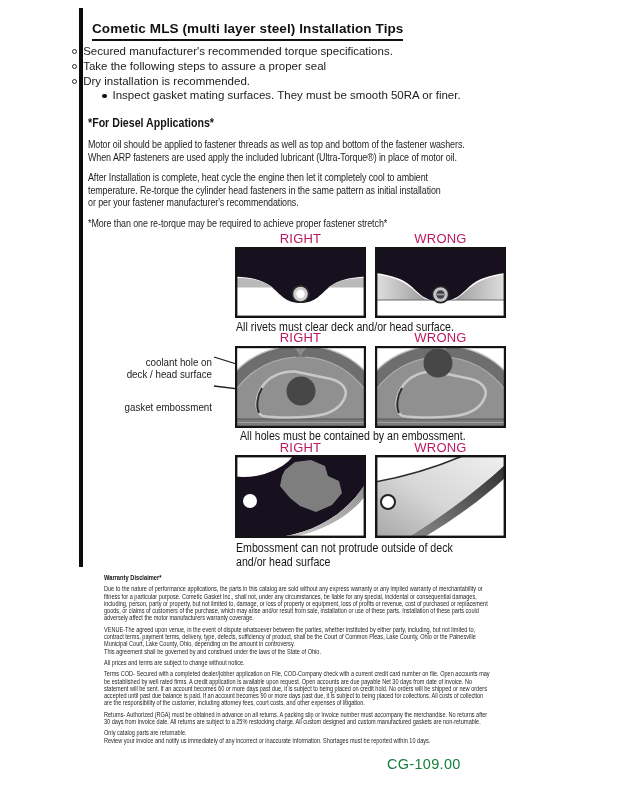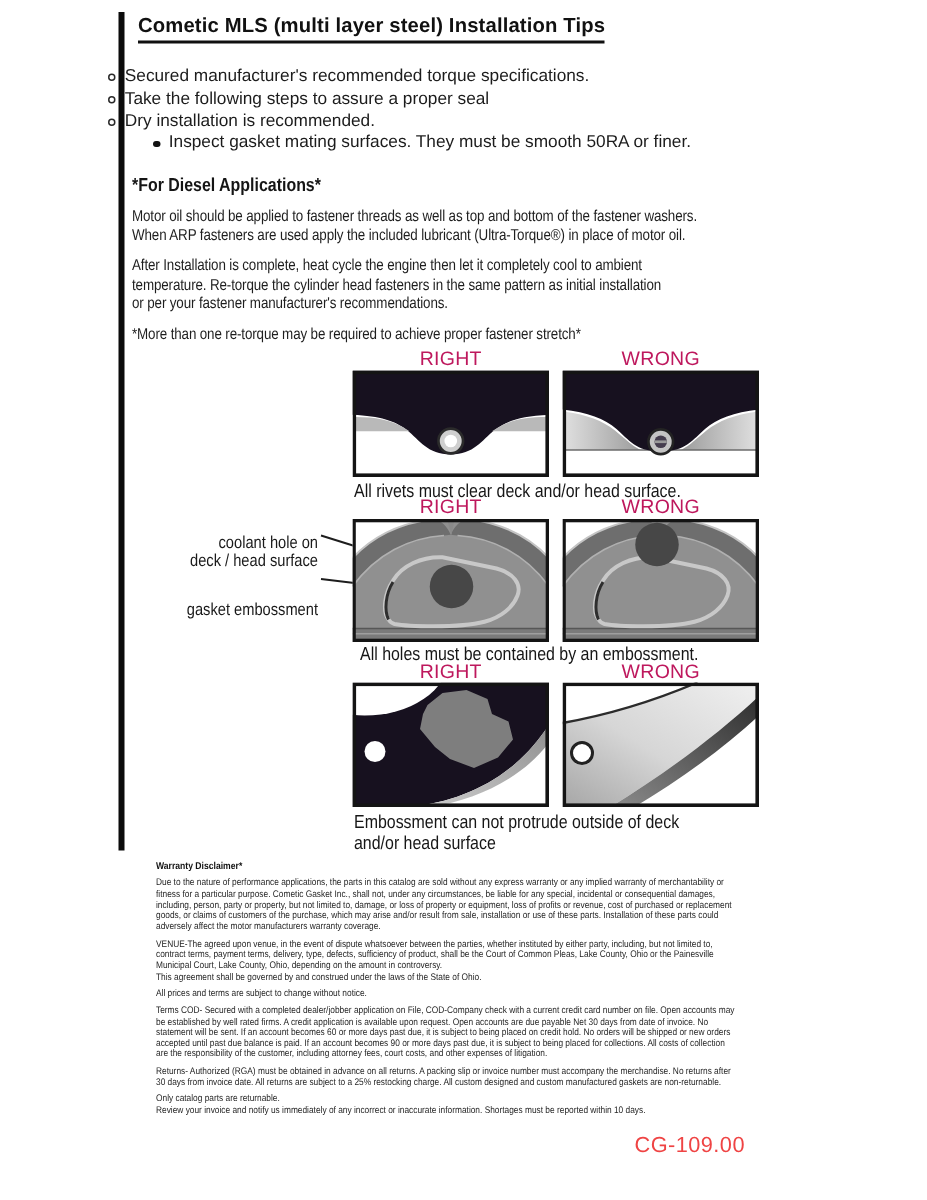--- a/index.html
+++ b/index.html
@@ -10,21 +10,21 @@
   }
   .abs{position:absolute;}
   .condense{transform:scaleX(0.85);transform-origin:0 0;}
   .condense-r{transform:scaleX(0.85);transform-origin:100% 0;}
   .pre{white-space:pre-line;}
 
   
   .leftline{left:79px;top:8px;width:4px;height:559px;background:#0b0b0b;}
 
   
-  .title{left:92px;top:9px;font-size:13.5px;font-weight:bold;color:#111;}
+  .title{left:92px;top:21px;font-size:13.5px;font-weight:bold;color:#111;}
   .title .in{display:inline-block;border-bottom:2px solid #101010;padding-bottom:3px;letter-spacing:.1px;}
 
   
   .bullets{left:72px;top:44px;width:520px;font-size:11.5px;color:#1c1c1c;}
   .brow{display:flex;line-height:15px;}
   .brow.sub{line-height:12.8px;padding-left:30px;text-align:right;}
   .mk{flex:0 0 auto;margin:5px 6px 0 0;width:4px;height:4px;border-radius:50%;}
   .mk.open{border:1.2px solid #2a2a2a;background:#fff;width:3.2px;height:3.2px;}
   .mk.fill{background:#111;width:4.5px;height:4.5px;margin-top:4.5px;}
 
@@ -39,21 +39,21 @@
   .sidelabels{width:112px;text-align:right;font-size:11.5px;color:#1a1a1a;line-height:12px;}
   .sidelabels .gap{margin-top:9px;}
   .dbox{display:block;}
 
   
   .legal{left:104px;top:574px;width:470px;transform:scaleX(0.87);transform-origin:0 0;
          font-size:6.4px;line-height:7.3px;color:#262626;}
   .legal .lg-head{font-size:6.6px;font-weight:bold;margin:0 0 4px 0;color:#111;}
   .legal p{margin:0 0 4px 0;}
 
-  .code{left:387px;top:756px;font-size:14.5px;color:#ef4444;letter-spacing:.3px;margin-left:36px;}
+  .code{left:387px;top:756px;font-size:14.5px;color:#15803d;letter-spacing:.3px;}
 </style>
 </head>
 <body>
 
 <div class="abs leftline"></div>
 
 <div class="abs title">
   <span class="in">Cometic MLS (multi layer steel) Installation Tips</span>
 </div>
 

